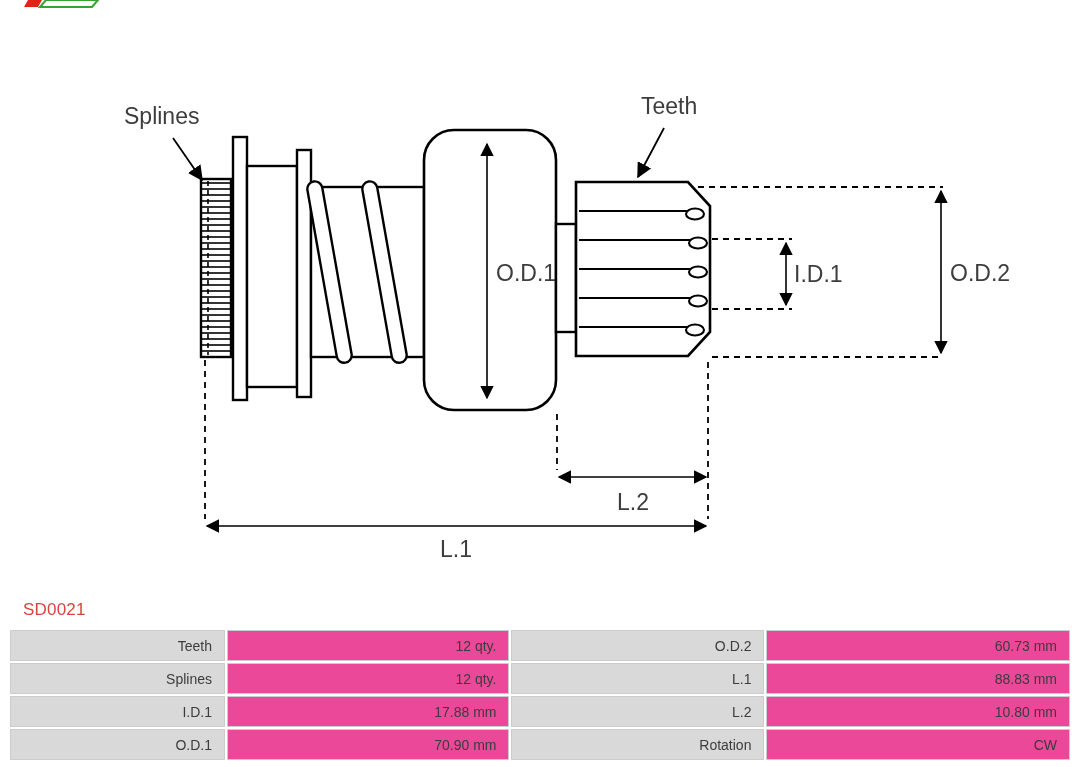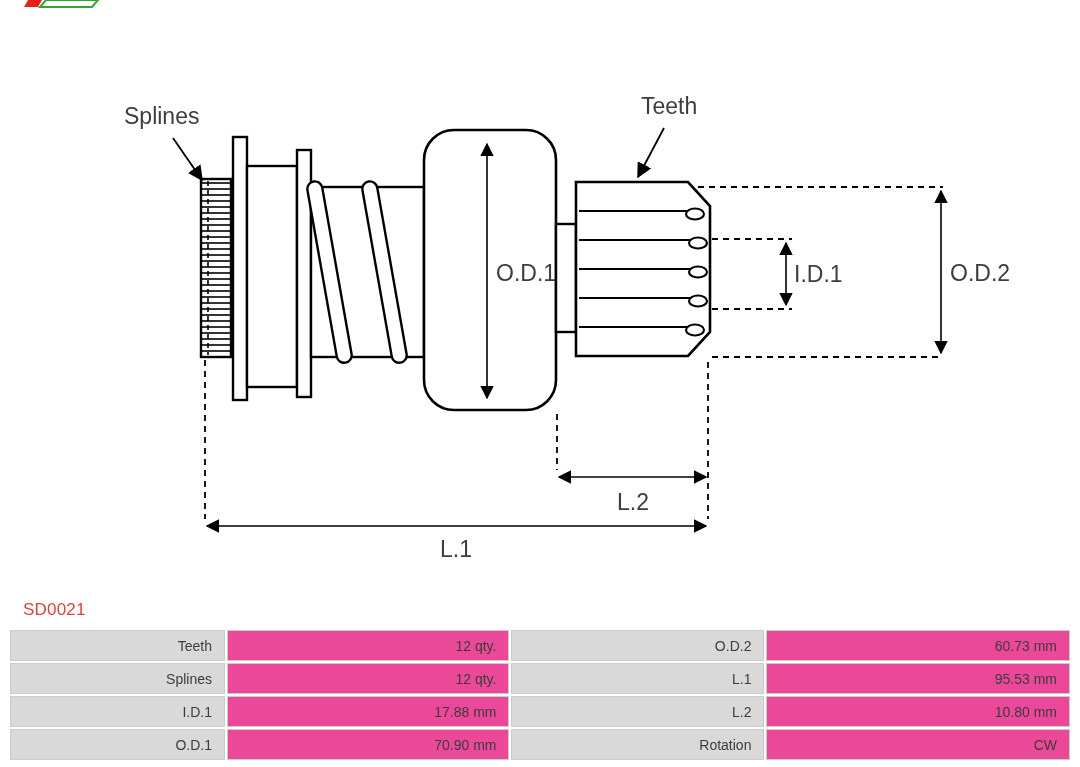--- a/index.html
+++ b/index.html
@@ -174,21 +174,21 @@
       <tr>
         <td class="label-cell">Teeth</td>
         <td class="value-cell">12 qty.</td>
         <td class="label-cell">O.D.2</td>
         <td class="value-cell">60.73 mm</td>
       </tr>
       <tr>
         <td class="label-cell">Splines</td>
         <td class="value-cell">12 qty.</td>
         <td class="label-cell">L.1</td>
-        <td class="value-cell">95.53 mm</td>
+        <td class="value-cell">88.83 mm</td>
       </tr>
       <tr>
         <td class="label-cell">I.D.1</td>
         <td class="value-cell">17.88 mm</td>
         <td class="label-cell">L.2</td>
         <td class="value-cell">10.80 mm</td>
       </tr>
       <tr>
         <td class="label-cell">O.D.1</td>
         <td class="value-cell">70.90 mm</td>

